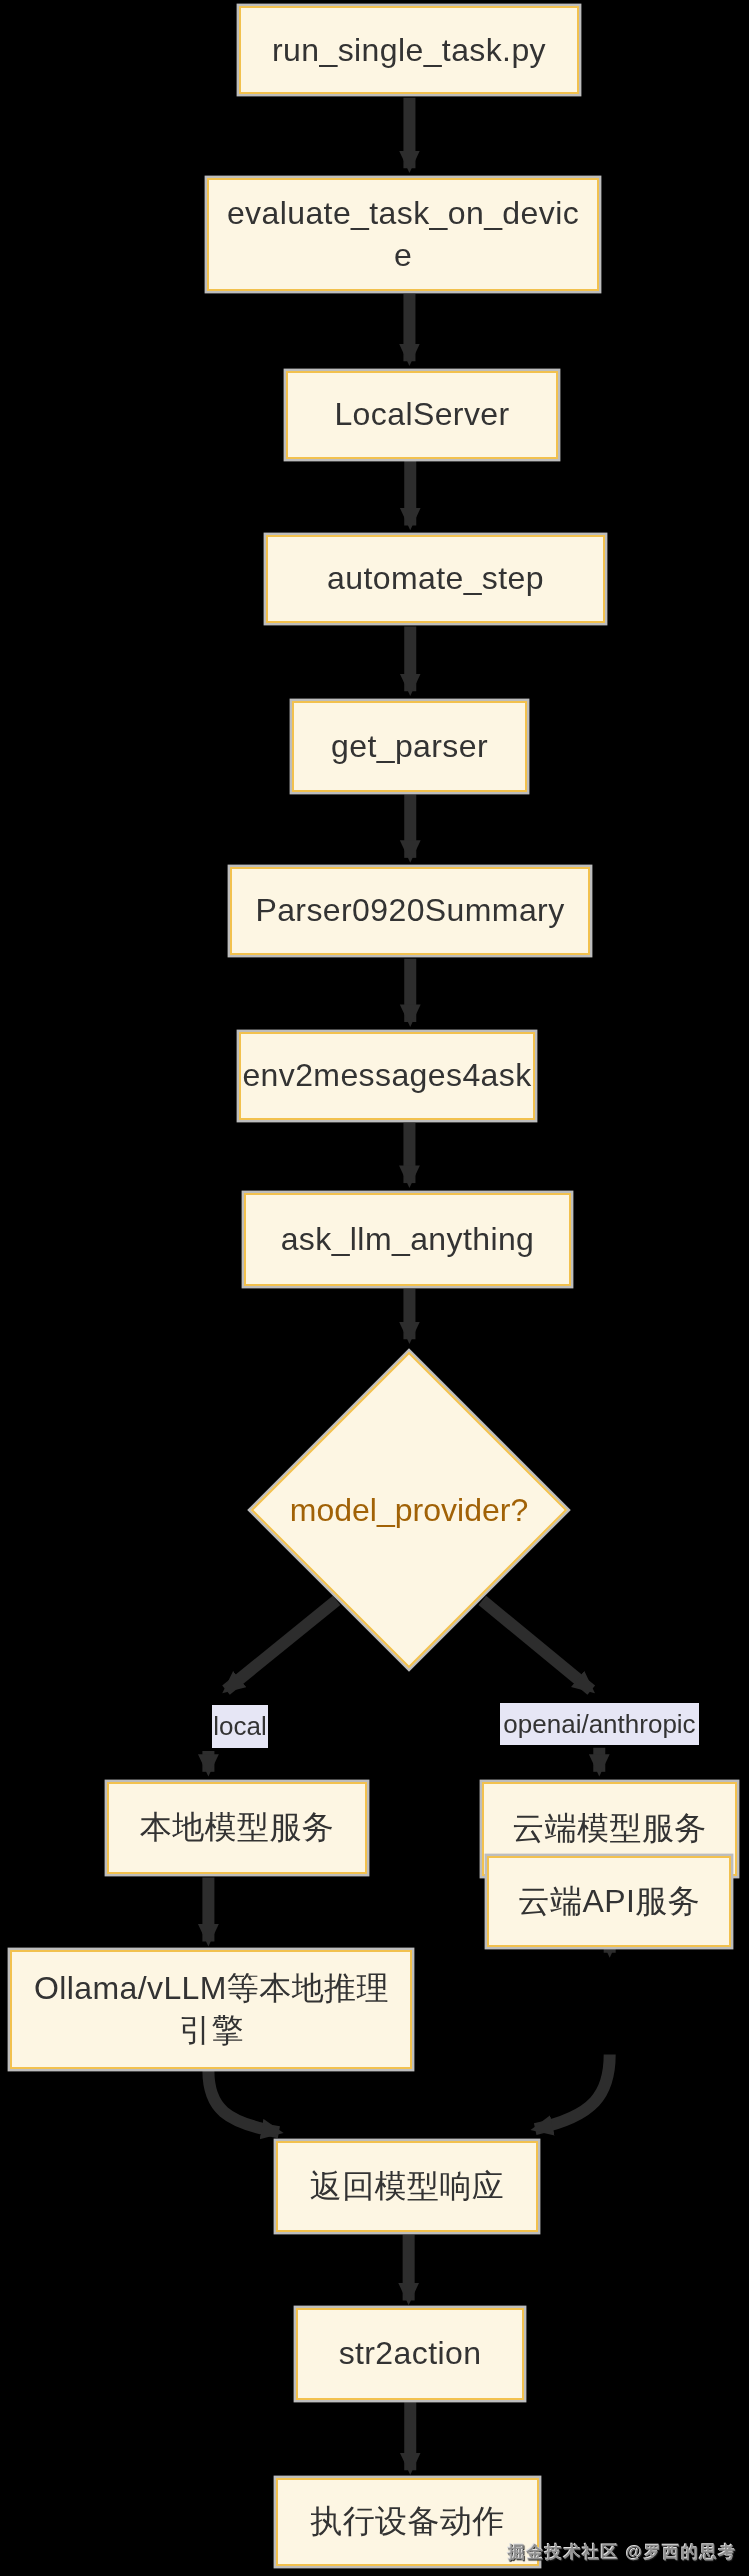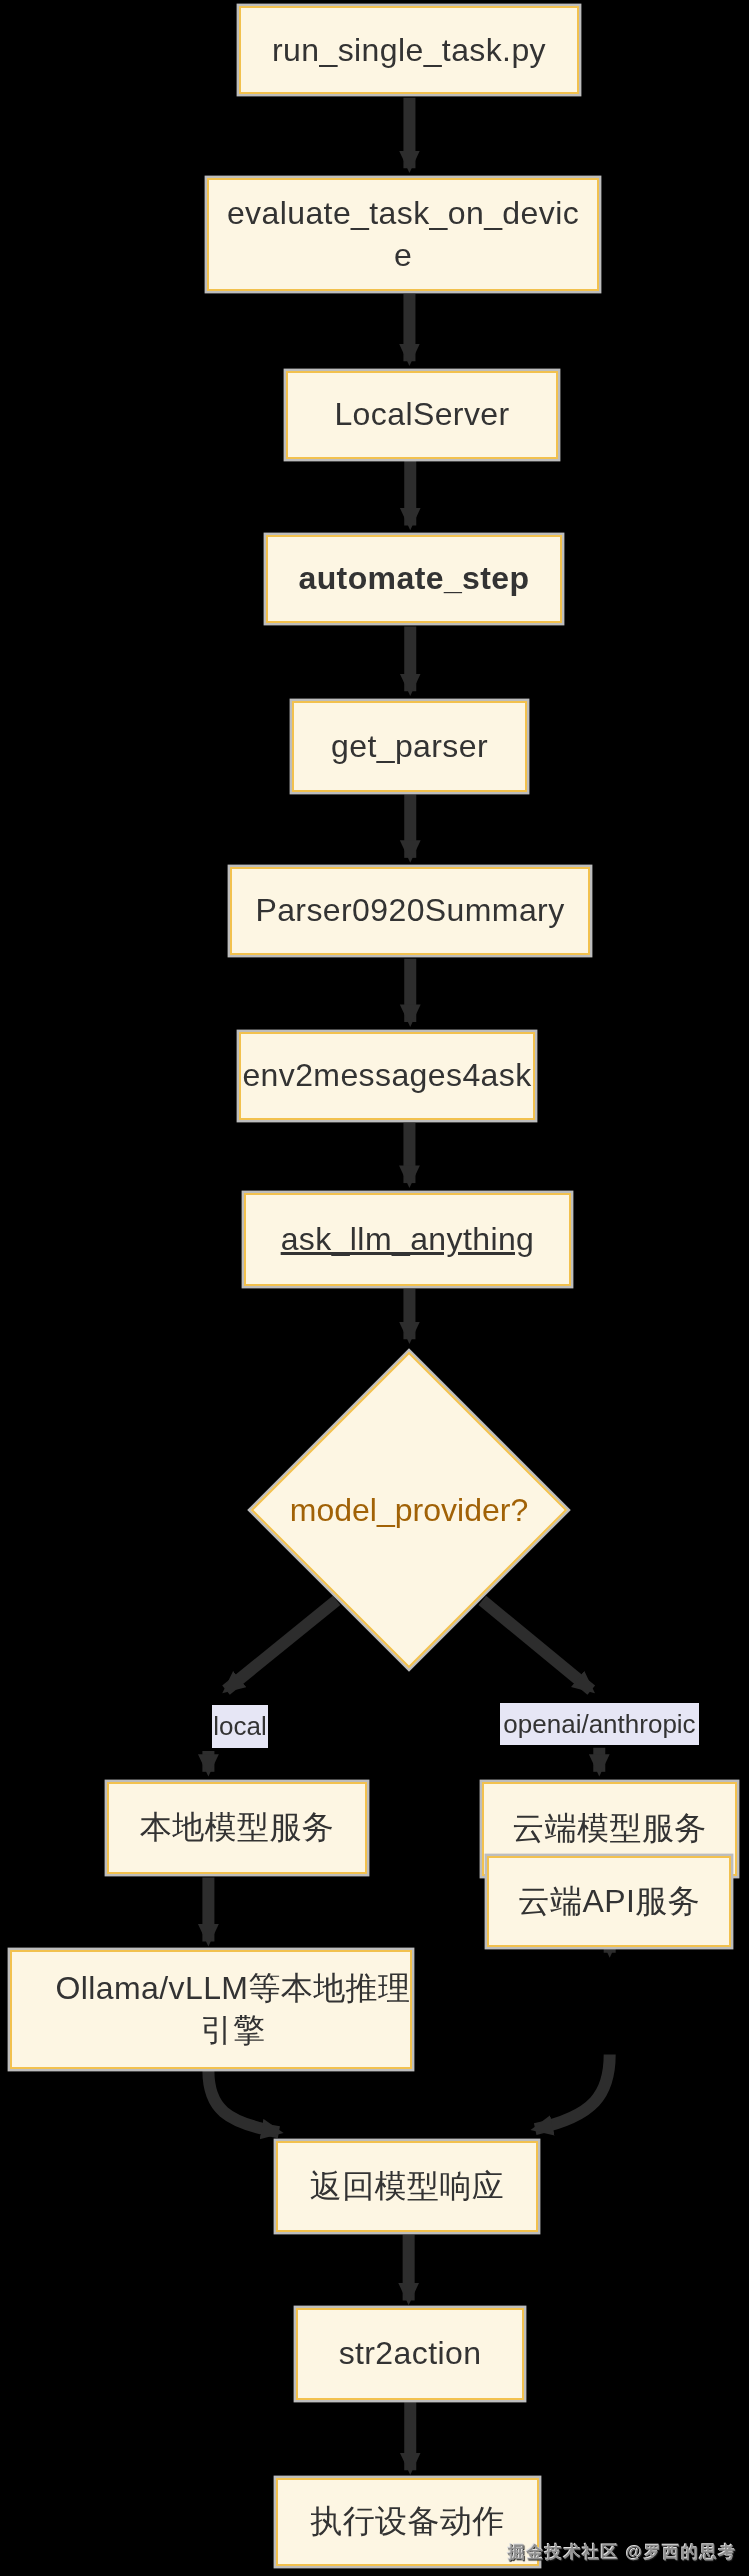--- a/index.html
+++ b/index.html
@@ -95,37 +95,37 @@
     <span class="wrap">
       <span>evaluate_task_on_devic</span>
       <span>e</span>
     </span>
   </div>
 
   <div class="node" style="left:286px;top:371px;width:272px;height:88px;">
     <span>LocalServer</span>
   </div>
 
-  <div class="node" style="left:266px;top:535px;width:296px;height:88px;font-weight:bold;">
+  <div class="node" style="left:266px;top:535px;width:339px;height:88px;">
     <span>automate_step</span>
   </div>
 
   <div class="node" style="left:292px;top:701px;width:235px;height:91px;">
     <span>get_parser</span>
   </div>
 
   <div class="node" style="left:230px;top:867px;width:360px;height:88px;">
     <span>Parser0920Summary</span>
   </div>
 
   <div class="node" style="left:239px;top:1032px;width:296px;height:88px;">
     <span>env2messages4ask</span>
   </div>
 
-  <div class="node" style="left:244px;top:1193px;width:327px;height:93px;text-decoration:underline;">
+  <div class="node" style="left:244px;top:1193px;width:327px;height:93px;">
     <span>ask_llm_anything</span>
   </div>
 
   <div class="diamond-box" style="left:297px;top:1398px;width:224px;height:224px;"></div>
   <div class="diamond-label" style="left:257px;top:1470px;width:304px;height:80px;">
     <span>model_provider?</span>
   </div>
 
   <div class="edge-label" style="left:180px;top:1705px;width:56px;height:43px;margin-left:32px;">
     <span>local</span>
@@ -136,21 +136,21 @@
   </div>
 
   <div class="node" style="left:78px;top:1782px;width:260px;height:92px;margin-left:29px;">
     <span>本地模型服务</span>
   </div>
 
   <div class="node" style="left:482px;top:1782px;width:255px;height:94px;">
     <span>云端模型服务</span>
   </div>
 
-  <div class="node" style="left:10.4px;top:1950px;width:402px;height:119px;justify-content:flex-end;">
+  <div class="node" style="left:10.4px;top:1950px;width:402px;height:119px;">
     <span class="wrap">
       <span>Ollama/vLLM等本地推理</span>
       <span>引擎</span>
     </span>
   </div>
 
   <div class="node" style="left:487px;top:1856px;width:244px;height:91px;">
     <span>云端API服务</span>
   </div>
 

